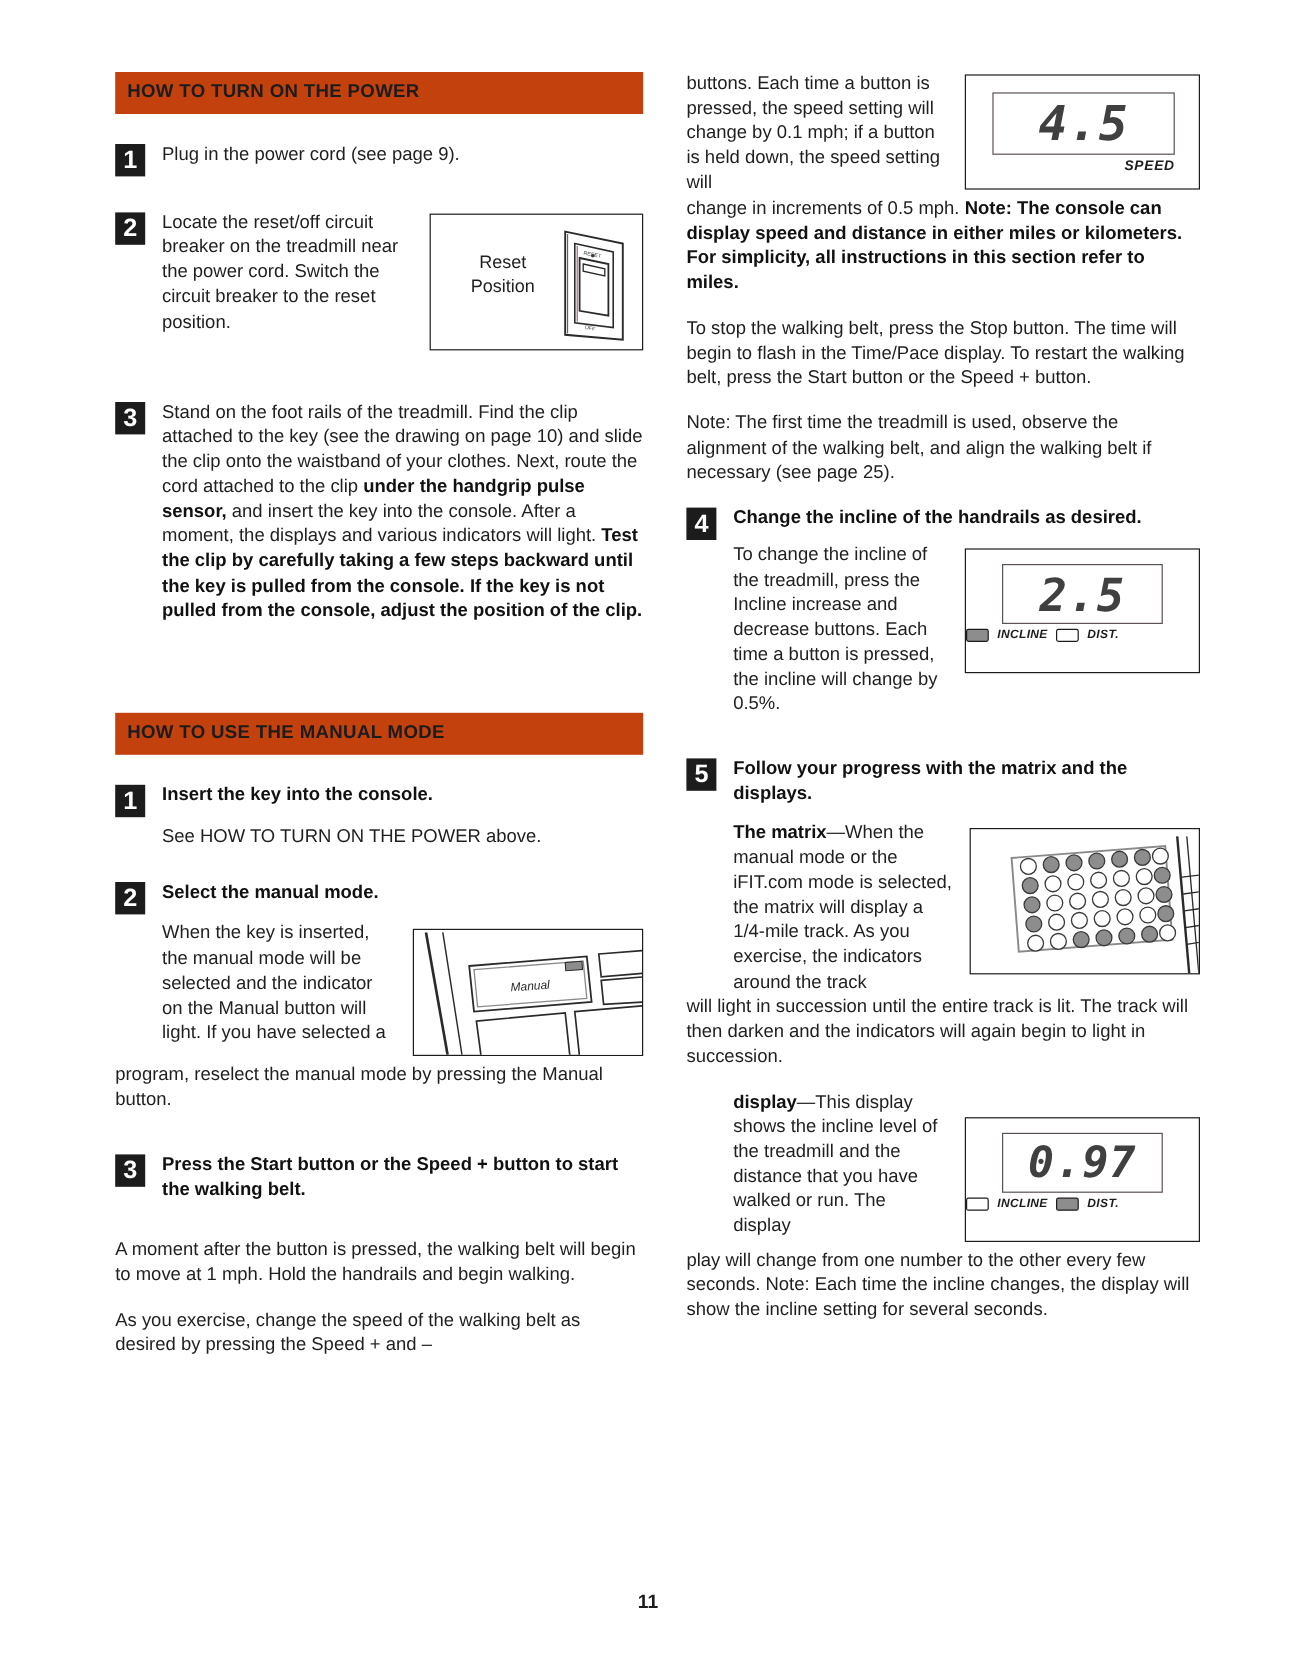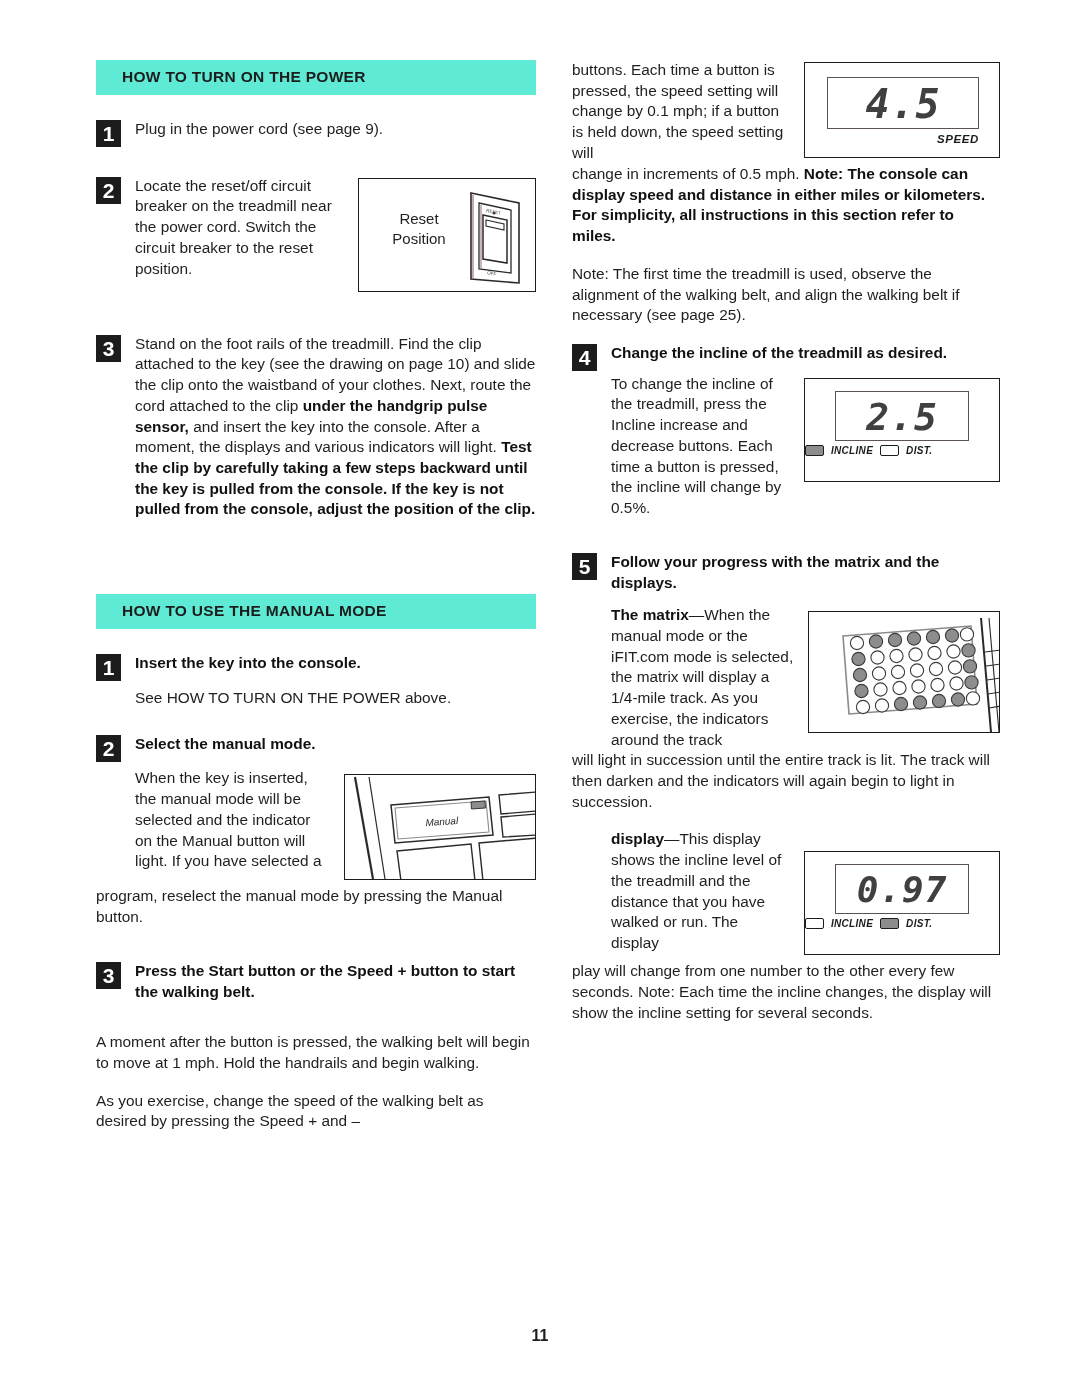--- a/index.html
+++ b/index.html
@@ -23,25 +23,25 @@
   }
   .col {
     position: absolute;
     top: 60px;
     width: 440px;
   }
   .col-left  { left: 96px; }
   .col-right { left: 572px; width: 428px; }
 
   .section-head {
-    background: #5eead4;
+    background: #c2410c;
     font-weight: bold;
     font-size: 15.5px;
     letter-spacing: 0.3px;
-    padding: 8px 0 9px 26px;
+    padding: 8px 0 9px 10px;
     margin-bottom: 24px;
     color: #1c1c1c;
   }
 
   
   .step {
     position: relative;
     padding-left: 39px;
     margin-bottom: 14px;
   }
@@ -302,25 +302,26 @@
         <div class="lcd" style="left:22px; top:14px; width:152px; height:52px;">
           <div class="lcd-digits" style="font-size:40px; line-height:52px;">4.5</div>
         </div>
         <div class="lcd-caption" style="left:22px; top:70px; width:152px;">SPEED</div>
       </div>
       <p style="margin-bottom:0;">buttons. Each time a button is pressed, the speed setting will change by 0.1 mph; if a button is held down, the speed setting will</p>
     </div>
 
     <p style="margin-top:0;"><span>change in increments of 0.5 mph. </span><b>Note: The console can display speed and distance in either miles or kilometers. For simplicity, all instructions in this section refer to miles.</b></p>
 
+    <p>To stop the walking belt, press the Stop button. The time will begin to flash in the Time/Pace display. To restart the walking belt, press the Start button or the Speed + button.</p>
     <p>Note: The first time the treadmill is used, observe the alignment of the walking belt, and align the walking belt if necessary (see page 25).</p>
 
     <div class="step" style="margin-bottom:10px;">
       <div class="step-num">4</div>
-      <p class="tight"><b>Change the incline of the treadmill as desired.</b></p>
+      <p class="tight"><b>Change the incline of the handrails as desired.</b></p>
     </div>
 
     <div class="clearfix">
       <div class="fig-box incdist-fig float-right" style="margin-top:4px;">
         <div class="lcd" style="left:30px; top:12px; width:134px; height:50px;">
           <div class="lcd-digits" style="font-size:38px; line-height:50px;">2.5</div>
         </div>
         <div class="ind-row" style="top:66px;">
           <span class="led on"></span>
           <span>INCLINE</span>

